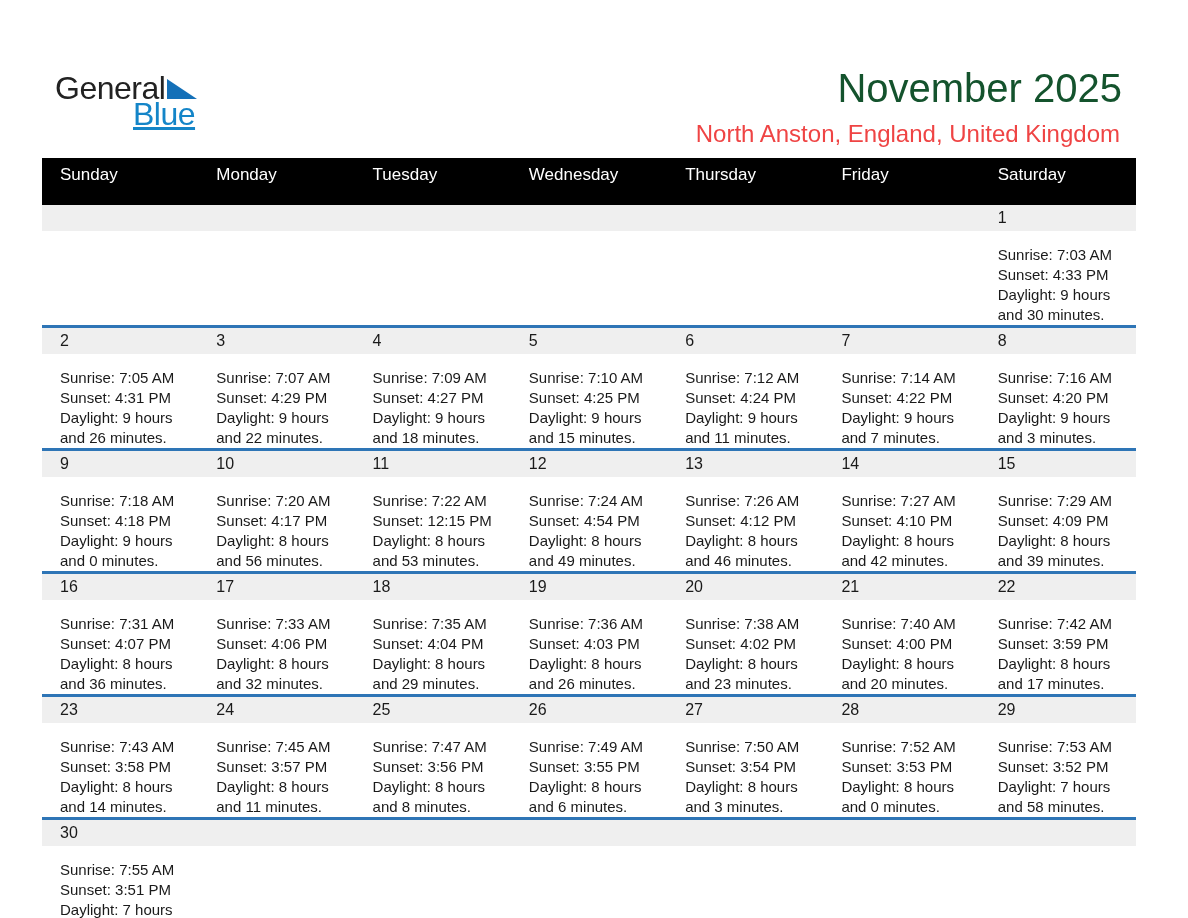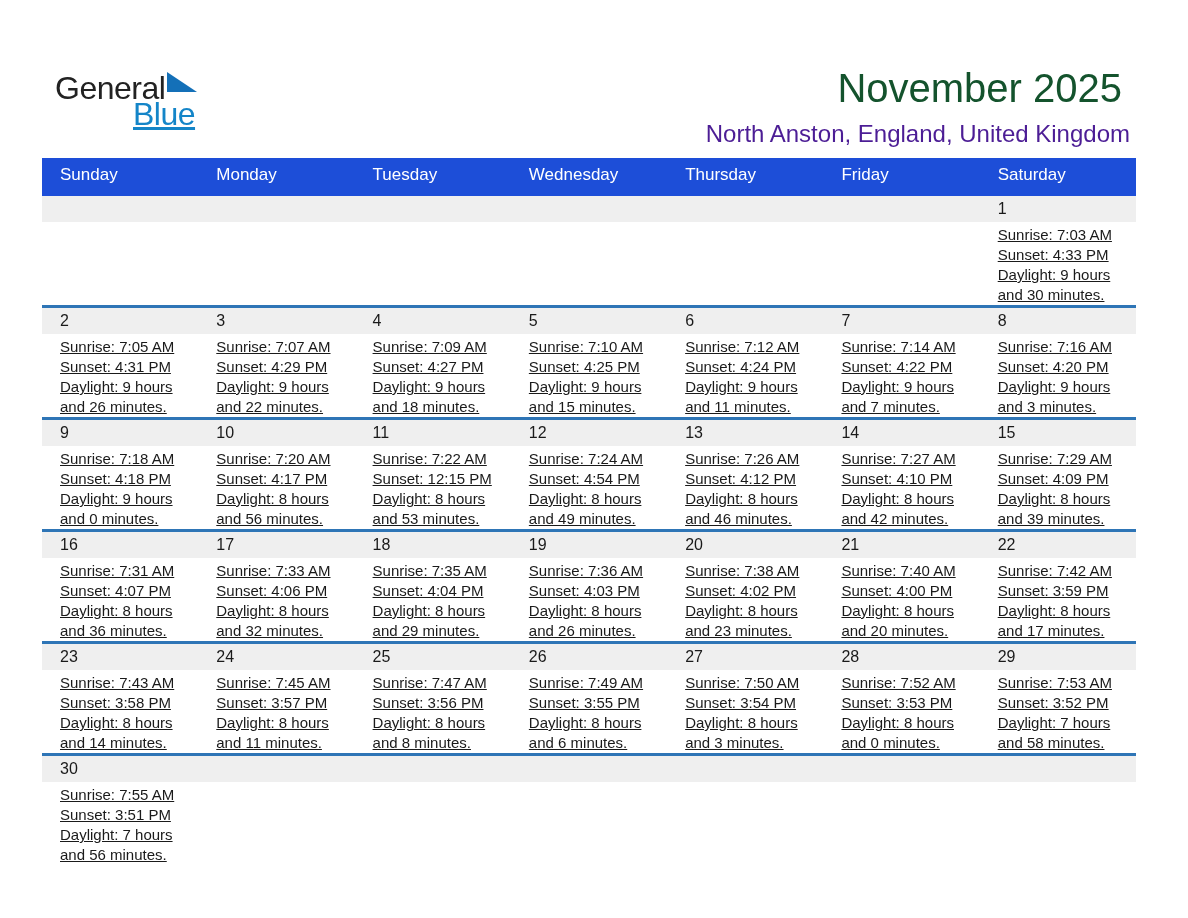--- a/index.html
+++ b/index.html
@@ -8,50 +8,50 @@
     width: 1188px;
     height: 918px;
     background: #ffffff;
     font-family: "Liberation Sans", sans-serif;
     color: #1a1a1a;
     overflow: hidden;
   }
 
   
   .logo { position: absolute; left: 55px; top: 72px; }
-  .logo-row1 { display: flex; align-items: flex-start; }
+  .logo-row1 { display: flex; align-items: flex-end; }
   .logo-general {
     font-size: 32px;
     color: #222222;
     letter-spacing: -0.5px;
     line-height: 1;
   }
   .logo-triangle { display: inline-block; margin-left: 2px; margin-bottom: 1px; }
   .logo-blue {
     font-size: 32px;
     color: #1485c8;
     line-height: 1;
     margin-left: 78px;
     margin-top: -6px;
     letter-spacing: -0.5px;
     text-decoration: underline;
   }
 
   
   .titles { position: absolute; top: 58px; right: 58px; text-align: right; }
   .page-title { font-size: 40px; font-weight: 400; color: #14532d; line-height: 1.1; margin: 8px; }
-  .page-subtitle { font-size: 24px; font-weight: 400; color: #4c1d95; margin: 10px 0 0 0; }
+  .page-subtitle { font-size: 24px; font-weight: 400; color: #ef4444; margin: 10px 10px 0 0; }
 
   
   .calendar { position: absolute; left: 42px; top: 158px; width: 1094px; }
   .cal-header {
     display: grid;
     grid-template-columns: repeat(7, 1fr);
-    background: #1d4ed8;
-    height: 38px;
+    background: #000000;
+    height: 47px;
   }
   .cal-header .dow {
     color: #ffffff;
     font-size: 17px;
     line-height: 33px;
     padding-left: 18px;
     overflow: hidden;
     white-space: nowrap;
   }
   .week-row {
@@ -61,21 +61,21 @@
   .week-row:not(.last) { border-bottom: 3px solid #2e75b6; }
   .day-cell { min-height: 106px; }
   .num-strip {
     background: #efefef;
     height: 26px;
     font-size: 16px;
     line-height: 26px;
     padding-left: 18px;
     color: #1a1a1a;
   }
-  .day-lines { padding: 3px 4px 0 18px; text-decoration: underline; }
+  .day-lines { padding: 14px 4px 0 18px; }
   .day-line {
     font-size: 15px;
     line-height: 20px;
     color: #1a1a1a;
     white-space: nowrap;
   }
 </style>
 </head>
 <body>
 

